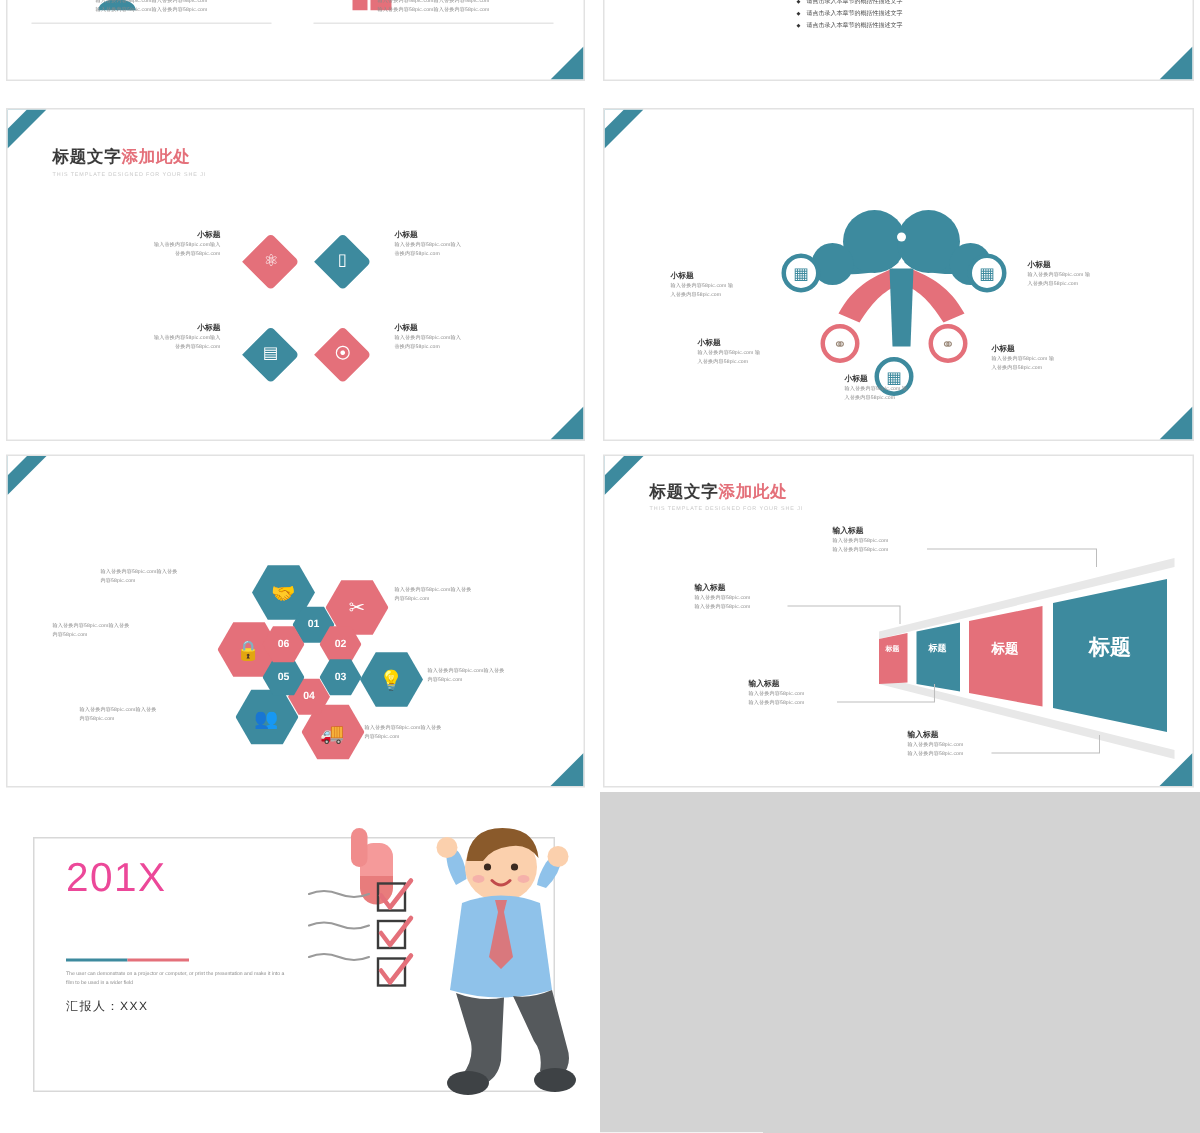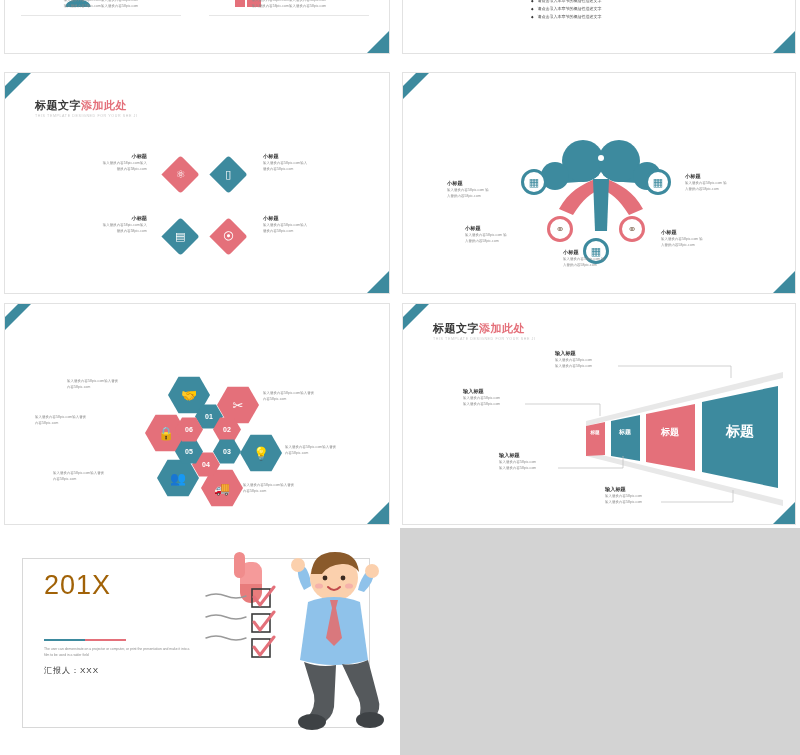--- a/index.html
+++ b/index.html
@@ -65,21 +65,21 @@
 
   
   #s6 { left:402px; top:303px; width:394px; height:222px; }
   .persp { position:absolute; display:flex; align-items:center; justify-content:center;
      color:#fff; font-weight:bold; }
 
   
   #s7 { left:4px; top:534px; width:386px; height:217px; border:none; }
   .tybox { position:absolute; left:18px; top:24px; width:348px; height:170px;
       border:1px solid #d8d8d8; background:#fff; }
-  .ty-201x { position:absolute; left:40px; top:36px; font-size:27px; color:#a16207;
+  .ty-201x { position:absolute; left:40px; top:36px; font-size:27px; color:#ec4899;
       letter-spacing:1px; font-weight:300; }
   .ty-thanks { position:absolute; left:40px; top:72px; font-size:19px; color:#2b2b2b;
       letter-spacing:3px; }
   .ty-rule { position:absolute; left:40px; top:105px; width:82px; height:2px; }
   .ty-en { position:absolute; left:40px; top:112px; width:150px; font-size:3.4px;
       color:#8d8d8d; line-height:1.9; }
   .ty-rep { position:absolute; left:40px; top:131px; font-size:8px; color:#333; letter-spacing:1px; }
 
   .grayfill { position:absolute; left:400px; top:528px; width:400px; height:227px; background:#d3d3d3; }
 </style>

